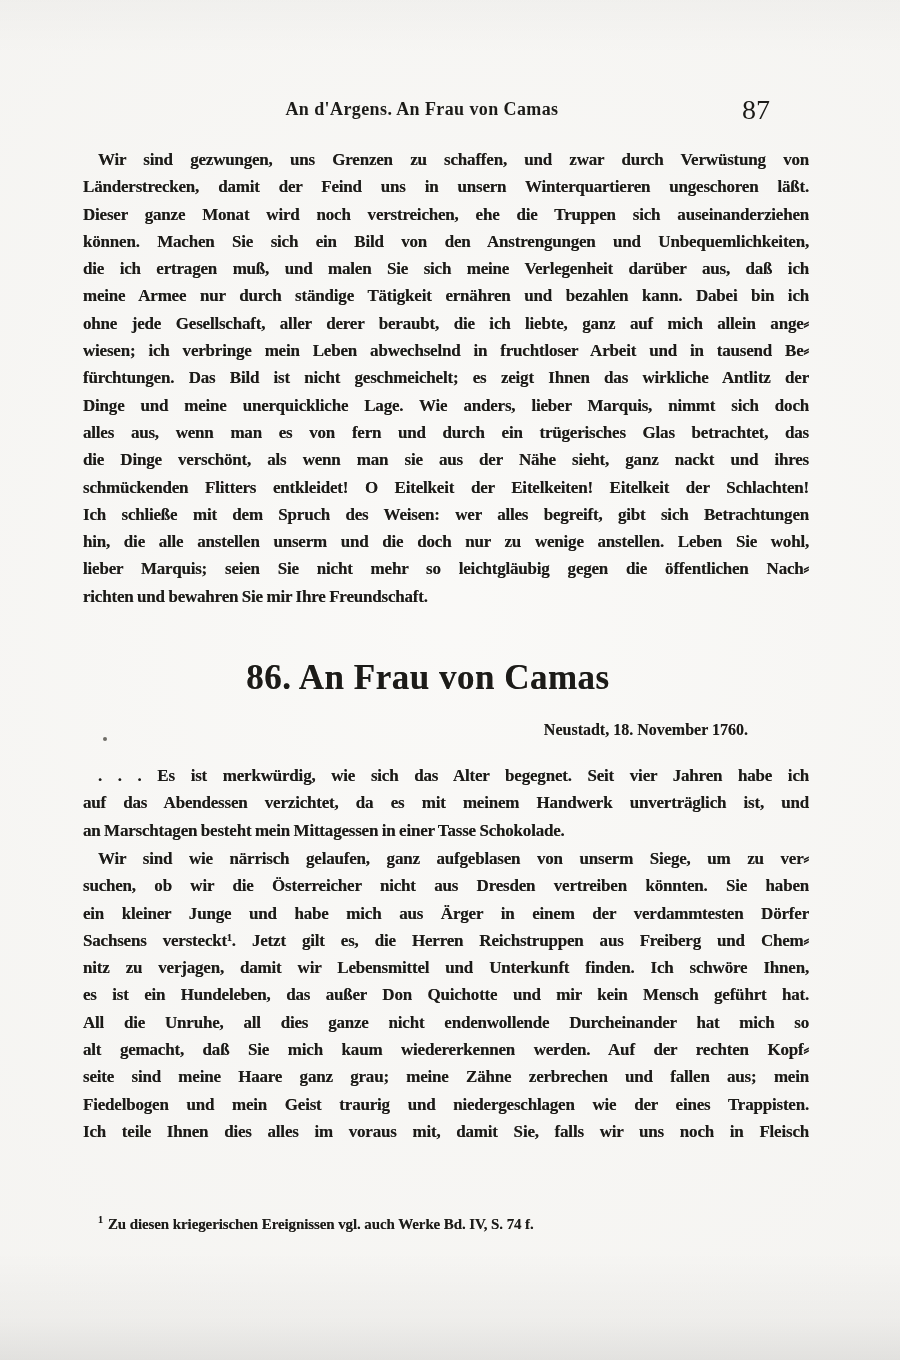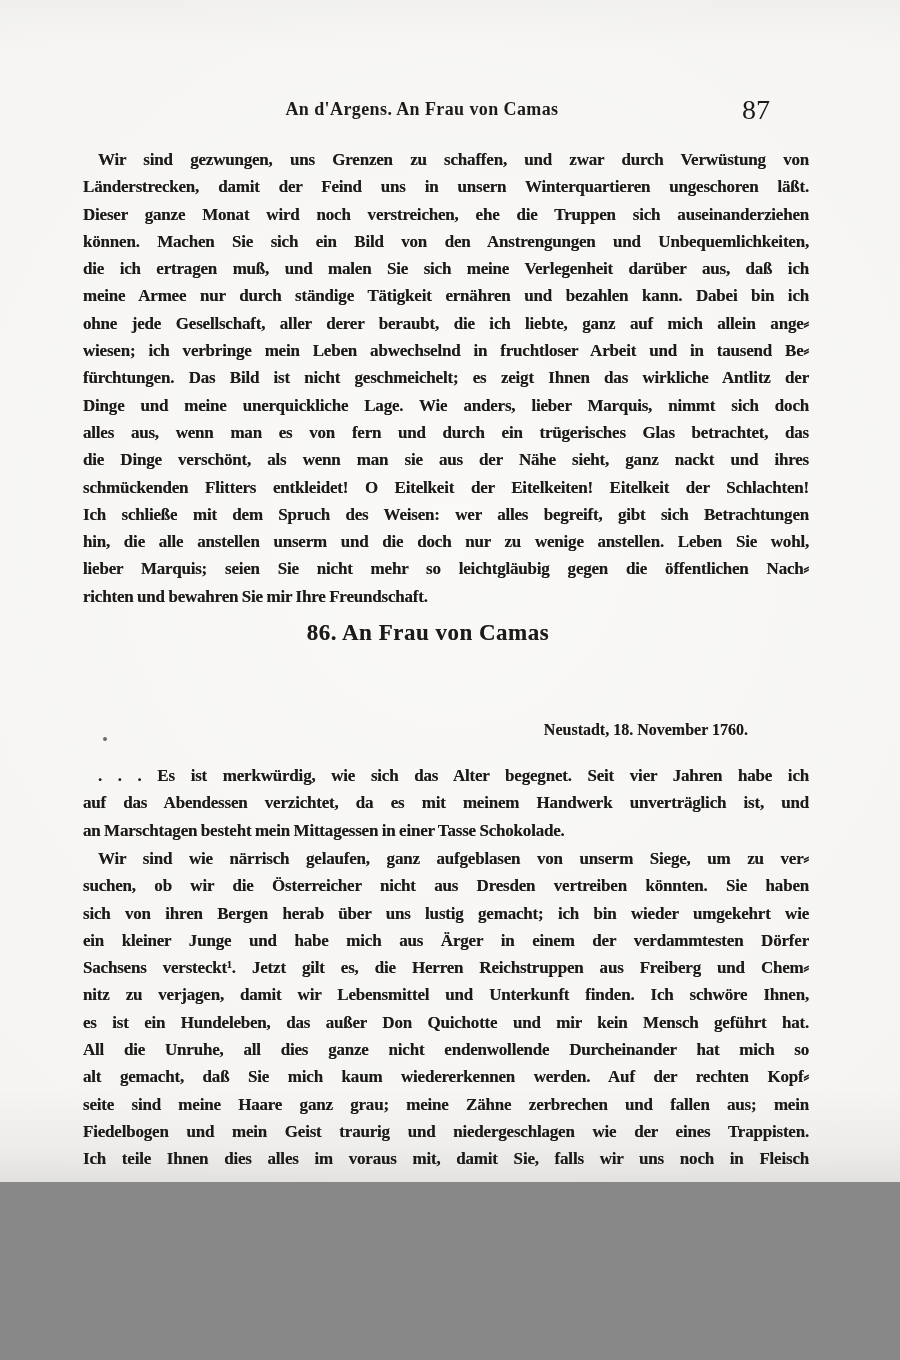--- a/index.html
+++ b/index.html
@@ -1,20 +1,20 @@
 <!DOCTYPE html>
 <html style="--paper: #f7f6f3; --ink: #1c1b18;"><head>
 <meta charset="utf-8">
 <style>
   html, body { margin: 0; padding: 0; }
   body { background: #888; }
   .page {
     position: relative;
     width: 900px;
-    height: 1182px;
+    height: 1360px;
     margin: 0 auto;
     background: var(--paper, #f7f6f3);
     background-image:
       linear-gradient(180deg, rgba(0,0,0,0.025) 0%, rgba(0,0,0,0) 4%, rgba(0,0,0,0) 92%, rgba(0,0,0,0.03) 97%, rgba(0,0,0,0.08) 100%),
       radial-gradient(ellipse 120% 100% at 50% 45%, rgba(255,255,255,0.35) 0%, rgba(0,0,0,0.02) 100%);
     color: var(--ink, #1c1b18);
     font-family: "Liberation Serif", "DejaVu Serif", serif;
     overflow: hidden;
   }
   .running-title {
@@ -48,26 +48,26 @@
     text-align-last: justify;
     white-space: normal;
   }
   .para .line.last-free { text-align-last: left; }
   .para .line:first-child { text-indent: 15px; }
   .para-1 { top: 146px; }
   .para-2 { top: 762px; }
   .para-3 { top: 845px; }
   .letter-heading {
     position: absolute;
-    top: 620px; left: 83px; width: 726px;
+    top: 658px; left: 83px; width: 726px;
     box-sizing: border-box;
     padding-right: 36px;
     margin: 0;
     text-align: center;
-    font-size: 23px;
+    font-size: 35px;
     font-weight: 700;
     letter-spacing: 0.5px;
     text-shadow: 0 0 0.5px rgba(20,18,14,0.5);
   }
   .dateline {
     position: absolute;
     top: 721px; left: 83px; width: 726px;
     box-sizing: border-box;
     padding-right: 61px;
     text-align: right;
@@ -132,21 +132,20 @@
 
   <section class="para para-2">
       <div class="line">. . . Es ist merkwürdig, wie sich das Alter begegnet. Seit vier Jahren habe ich</div>
       <div class="line">auf das Abendessen verzichtet, da es mit meinem Handwerk unverträglich ist, und</div>
       <div class="line last-free">an Marschtagen besteht mein Mittagessen in einer Tasse Schokolade.</div>
     </section>
 
   <section class="para para-3">
       <div class="line">Wir sind wie närrisch gelaufen, ganz aufgeblasen von unserm Siege, um zu ver⸗</div>
       <div class="line">suchen, ob wir die Österreicher nicht aus Dresden vertreiben könnten. Sie haben</div>
-      <div class="line">sich von ihren Bergen herab über uns lustig gemacht; ich bin wieder umgekehrt wie</div>
       <div class="line">ein kleiner Junge und habe mich aus Ärger in einem der verdammtesten Dörfer</div>
       <div class="line">Sachsens versteckt¹. Jetzt gilt es, die Herren Reichstruppen aus Freiberg und Chem⸗</div>
       <div class="line">nitz zu verjagen, damit wir Lebensmittel und Unterkunft finden. Ich schwöre Ihnen,</div>
       <div class="line">es ist ein Hundeleben, das außer Don Quichotte und mir kein Mensch geführt hat.</div>
       <div class="line">All die Unruhe, all dies ganze nicht endenwollende Durcheinander hat mich so</div>
       <div class="line">alt gemacht, daß Sie mich kaum wiedererkennen werden. Auf der rechten Kopf⸗</div>
       <div class="line">seite sind meine Haare ganz grau; meine Zähne zerbrechen und fallen aus; mein</div>
       <div class="line">Fiedelbogen und mein Geist traurig und niedergeschlagen wie der eines Trappisten.</div>
       <div class="line">Ich teile Ihnen dies alles im voraus mit, damit Sie, falls wir uns noch in Fleisch</div>
     </section>

